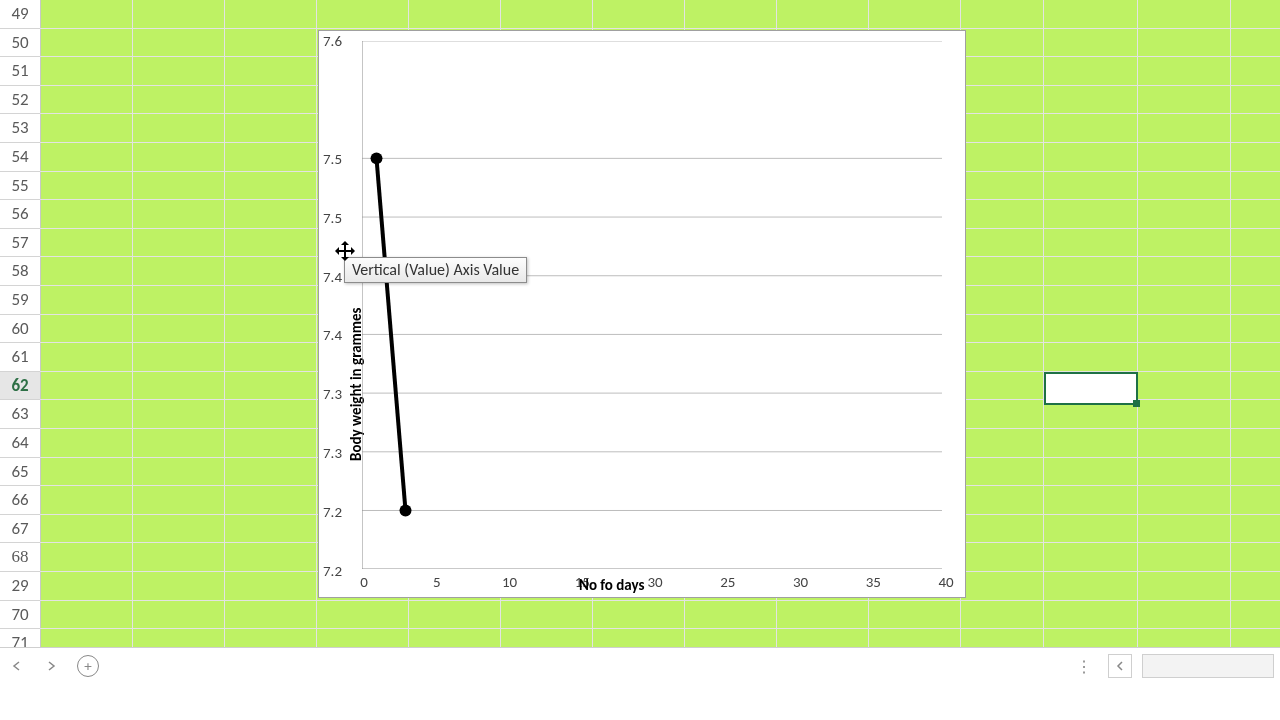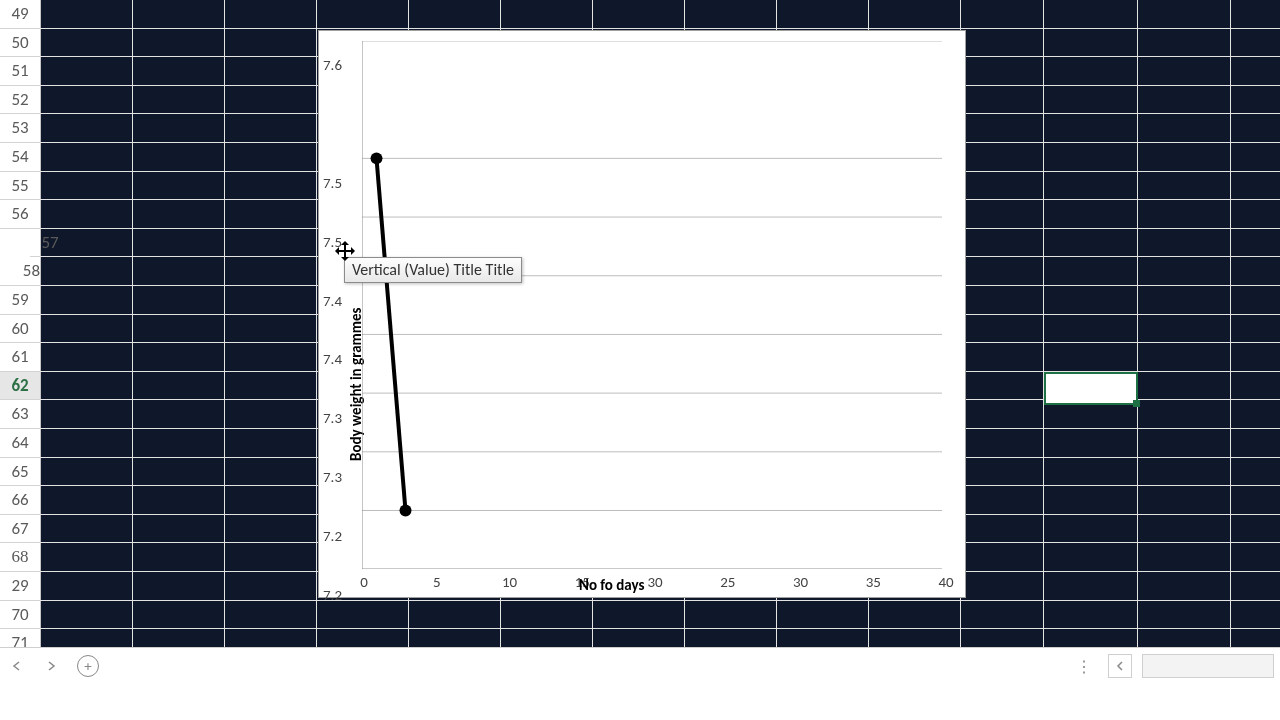--- a/index.html
+++ b/index.html
@@ -16,21 +16,21 @@
   .workbook {
     position: relative;
     width: 1280px;
     height: 720px;
   }
 
   
   .sheet-area {
     position: absolute;
     left: 0; top: 0; right: 0; bottom: 72px; 
-    background: #0f172a;
+    background: #bef264;
     padding-left: 8px;
   }
   .row-headers {
     position: absolute;
     left: 0; top: 0; width: 40px; bottom: 0;
     border-right: 1px solid #c7c7c7;
     background: #fff;
   }
   .row-header {
     position: absolute;
@@ -117,21 +117,20 @@
     font-size: 15px;
     font-weight: bold;
     color: #000;
   }
   .plot-area {
     position: absolute;
     left: 45px;
     top: 10px;
     right: 23px;
     bottom: 28px;
-    margin-top: 24px;
   }
   .y-tick {
     position: absolute;
     left: 3px;
     font-size: 15px;
     color: #444;
     transform: translateY(-50%);
   }
   .x-tick {
     position: absolute;
@@ -280,22 +279,22 @@
 
     <div class="row-headers" id="row-headers">
         <div class="row-header" style="top: 0px;">49</div>
         <div class="row-header" style="top: 28.6px;">50</div>
         <div class="row-header" style="top: 57.2px;">51</div>
         <div class="row-header" style="top: 85.8px;">52</div>
         <div class="row-header" style="top: 114.4px;">53</div>
         <div class="row-header" style="top: 143px;">54</div>
         <div class="row-header" style="top: 171.6px;">55</div>
         <div class="row-header" style="top: 200.2px;">56</div>
-        <div class="row-header" style="top: 228.8px; margin-left: 30px;">57</div>
-        <div class="row-header" style="top: 257.4px; text-align: right;">58</div>
+        <div class="row-header" style="top: 228.8px;">57</div>
+        <div class="row-header" style="top: 257.4px;">58</div>
         <div class="row-header" style="top: 286px;">59</div>
         <div class="row-header" style="top: 314.6px;">60</div>
         <div class="row-header" style="top: 343.2px;">61</div>
         <div class="row-header active" style="top: 371.8px;">62</div>
         <div class="row-header" style="top: 400.4px;">63</div>
         <div class="row-header" style="top: 429px;">64</div>
         <div class="row-header" style="top: 457.6px;">65</div>
         <div class="row-header" style="top: 486.2px;">66</div>
         <div class="row-header" style="top: 514.8px;">67</div>
         <div class="row-header" style="top: 543.4px; font-family: Liberation Serif, serif;">68</div>
@@ -384,21 +383,21 @@
           <line x1="0" y1="530" x2="582" y2="530" stroke="#bdbdbd" stroke-width="1"></line>
           <line x1="0" y1="0" x2="0" y2="530" stroke="#8a8a8a" stroke-width="1"></line>
           <line x1="0" y1="530" x2="582" y2="530" stroke="#8a8a8a" stroke-width="1"></line>
           <polyline points="14.55,117.77777777777754 43.65,471.1111111111112" fill="none" stroke="#000" stroke-width="4"></polyline>
           <circle cx="14.55" cy="117.77777777777754" r="6" fill="#000"></circle>
           <circle cx="43.65" cy="471.1111111111112" r="6" fill="#000"></circle>
         </svg>
 
       <div class="x-axis-title" style="bottom:3px; left:260px; right:auto; width:auto;">No fo days</div>
 
-      <div class="tooltip-box" style="left:25px; top:226px;">Vertical (Value) Title Title</div>
+      <div class="tooltip-box" style="left:25px; top:226px;">Vertical (Value) Axis Value</div>
 
       <div class="cursor-move" style="left:17px; top:211px;">
         <span class="cursor-arrow" style="left:5px; top:-5px; border-bottom-color:#000;"></span>
         <span class="cursor-arrow" style="left:5px; bottom:-5px; border-top-color:#000;"></span>
         <span class="cursor-arrow" style="top:5px; left:-5px; border-right-color:#000;"></span>
         <span class="cursor-arrow" style="top:5px; right:-5px; border-left-color:#000;"></span>
       </div>
     </div>
 
   </div>

